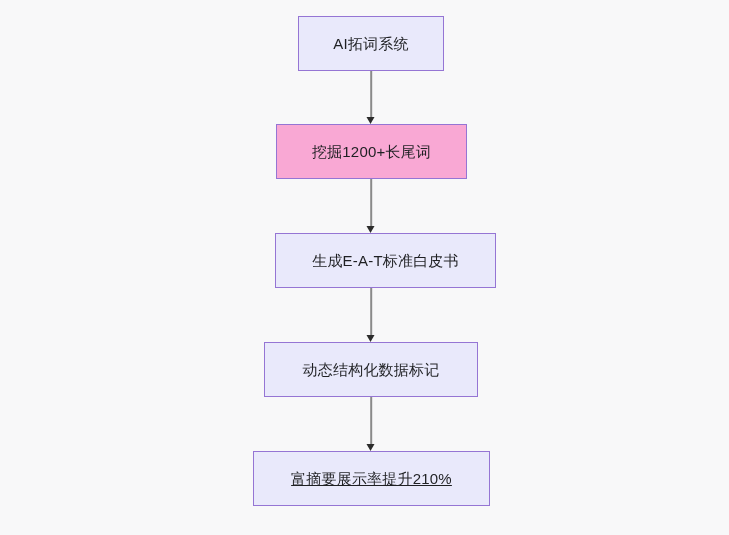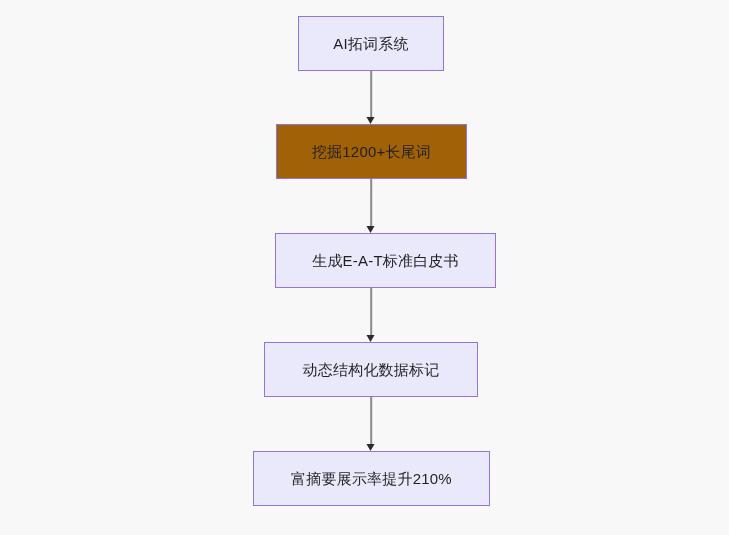--- a/index.html
+++ b/index.html
@@ -76,26 +76,26 @@
     <div class="edge-head" style="top: 46.5px; border-top-color: rgb(44, 44, 44);"></div>
   </div>
   <div class="edge" style="left: 371px; top: 397px; height: 54px;">
     <div class="edge-line" style="height: 46.5px; background: rgb(138, 138, 138);"></div>
     <div class="edge-head" style="top: 46.5px; border-top-color: rgb(44, 44, 44);"></div>
   </div>
 
   <div class="node" style="left: 298px; top: 16px; width: 146px; height: 55px; background: rgb(233, 233, 251); border-color: rgb(149, 117, 212); color: rgb(31, 32, 35);">
     <span class="node-label">AI拓词系统</span>
   </div>
-  <div class="node" style="left: 276px; top: 124px; width: 191px; height: 55px; background: #a16207; border-color: rgb(149, 117, 212); color: rgb(31, 32, 35);">
+  <div class="node" style="left: 276px; top: 124px; width: 191px; height: 55px; background: #f9a8d4; border-color: rgb(149, 117, 212); color: rgb(31, 32, 35);">
     <span class="node-label">挖掘1200+长尾词</span>
   </div>
   <div class="node" style="left: 275px; top: 233px; width: 221px; height: 55px; background: rgb(233, 233, 251); border-color: rgb(149, 117, 212); color: rgb(31, 32, 35);">
     <span class="node-label">生成E-A-T标准白皮书</span>
   </div>
   <div class="node" style="left: 264px; top: 342px; width: 214px; height: 55px; background: rgb(233, 233, 251); border-color: rgb(149, 117, 212); color: rgb(31, 32, 35);">
     <span class="node-label">动态结构化数据标记</span>
   </div>
-  <div class="node" style="left: 253px; top: 451px; width: 237px; height: 55px; background: rgb(233, 233, 251); border-color: rgb(149, 117, 212); color: rgb(31, 32, 35);">
+  <div class="node" style="left: 253px; top: 451px; width: 237px; height: 55px; background: rgb(233, 233, 251); border-color: rgb(149, 117, 212); color: rgb(31, 32, 35); text-decoration: underline;">
     <span class="node-label">富摘要展示率提升210%</span>
   </div>
 
 </div>
 
 </body></html>

